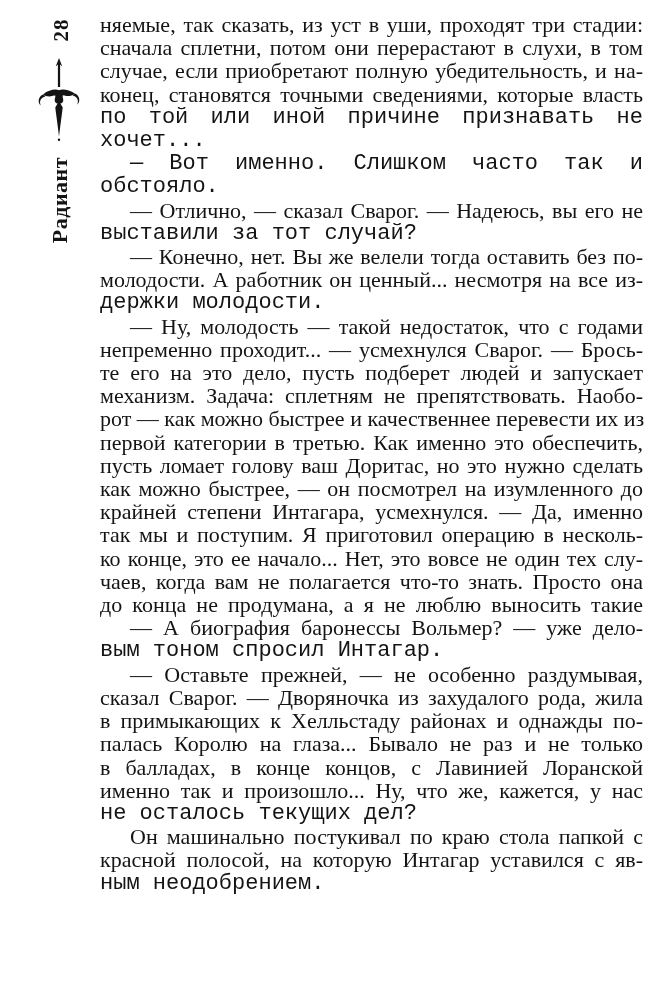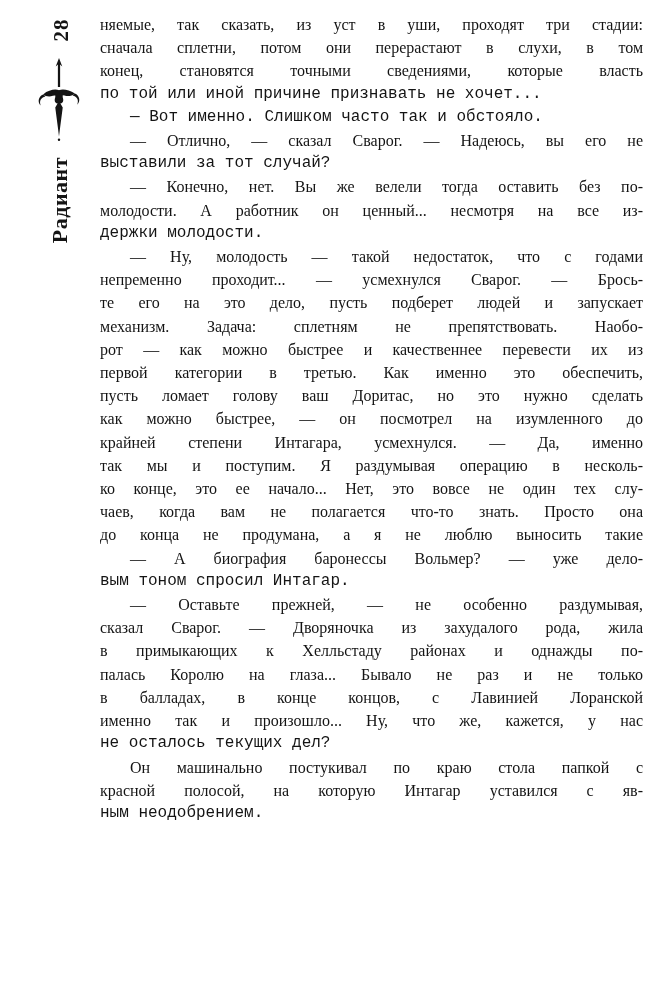--- a/index.html
+++ b/index.html
@@ -55,21 +55,21 @@
     letter-spacing: 0.5px;
   }
   
   .text-block {
     position: absolute;
     left: 100px;
     top: 13px;
     width: 543px;
   }
   .line {
-    font-size: 16px;
+    font-size: 22px;
     line-height: 23.2px;
     text-align: justify;
     text-align-last: justify;
     white-space: nowrap;
     overflow: visible;
   }
   .line.para-end {
     text-align-last: left;
     white-space: normal;
     font-family: Liberation Mono, monospace;
@@ -98,38 +98,39 @@
       <path d="M30 46 L34 53 L31 76 L30 84 L29 76 L26 53 Z"></path>
       <circle cx="30" cy="87.5" r="1.3"></circle>
     </svg>
   </div>
 
   <div class="running-title-box">Радиант</div>
 
   <main class="text-block">
       <div class="line">няемые, так сказать, из уст в уши, проходят три стадии:</div>
       <div class="line">сначала сплетни, потом они перерастают в слухи, в том</div>
+      <div class="line">случае, если приобретают полную убедительность, и на-</div>
       <div class="line">конец, становятся точными сведениями, которые власть</div>
       <div class="line para-end">по той или иной причине признавать не хочет...</div>
       <div class="line indent para-end">— Вот именно. Слишком часто так и обстояло.</div>
       <div class="line indent">— Отлично, — сказал Сварог. — Надеюсь, вы его не</div>
       <div class="line para-end">выставили за тот случай?</div>
       <div class="line indent">— Конечно, нет. Вы же велели тогда оставить без по-</div>
       <div class="line">молодости. А работник он ценный... несмотря на все из-</div>
       <div class="line para-end">держки молодости.</div>
       <div class="line indent">— Ну, молодость — такой недостаток, что с годами</div>
       <div class="line">непременно проходит... — усмехнулся Сварог. — Брось-</div>
       <div class="line">те его на это дело, пусть подберет людей и запускает</div>
       <div class="line">механизм. Задача: сплетням не препятствовать. Наобо-</div>
       <div class="line">рот — как можно быстрее и качественнее перевести их из</div>
       <div class="line">первой категории в третью. Как именно это обеспечить,</div>
       <div class="line">пусть ломает голову ваш Доритас, но это нужно сделать</div>
       <div class="line">как можно быстрее, — он посмотрел на изумленного до</div>
       <div class="line">крайней степени Интагара, усмехнулся. — Да, именно</div>
-      <div class="line">так мы и поступим. Я раздумывая операцию в несколь-</div>
+      <div class="line">так мы и поступим. Я приготовил операцию в несколь-</div>
       <div class="line">ко конце, это ее начало... Нет, это вовсе не один тех слу-</div>
       <div class="line">чаев, когда вам не полагается что-то знать. Просто она</div>
       <div class="line">до конца не продумана, а я не люблю выносить такие</div>
       <div class="line indent">— А биография баронессы Вольмер? — уже дело-</div>
       <div class="line para-end">вым тоном спросил Интагар.</div>
       <div class="line indent">— Оставьте прежней, — не особенно раздумывая,</div>
       <div class="line">сказал Сварог. — Дворяночка из захудалого рода, жила</div>
       <div class="line">в примыкающих к Хелльстаду районах и однажды по-</div>
       <div class="line">палась Королю на глаза... Бывало не раз и не только</div>
       <div class="line">в балладах, в конце концов, с Лавинией Лоранской</div>

